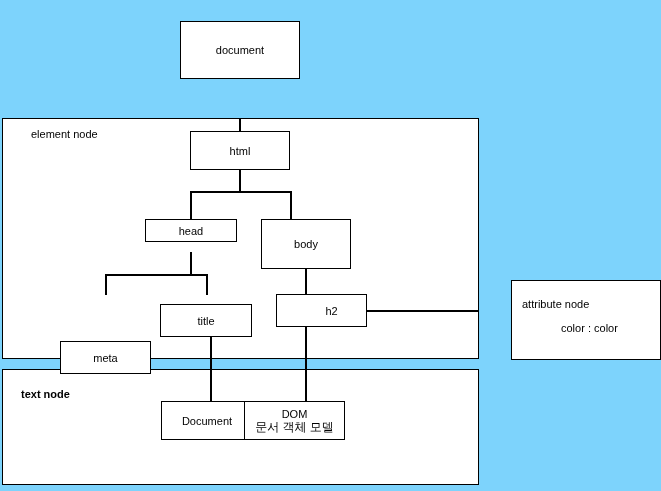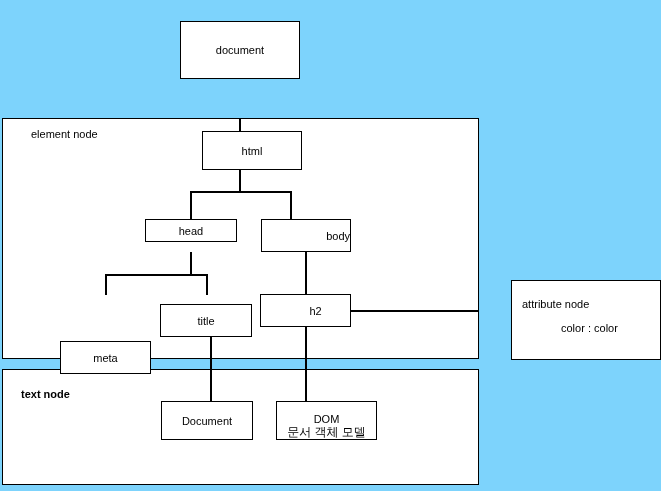--- a/index.html
+++ b/index.html
@@ -83,69 +83,69 @@
   <div class="node" style="left:180px; top:21px; width:120px; height:58px;">
     <span>document</span>
   </div>
 
   <div class="panel" style="left:2px; top:118px; width:477px; height:241px;">
   </div>
   <div class="panel-label" style="left:24px; top:128px;margin-left:7px;">element node</div>
 
   <div class="vline" style="left:239px; top:119px; height:13px;"></div>
 
-  <div class="node" style="left:190px; top:131px; width:100px; height:39px;margin-left:12px;">
+  <div class="node" style="left:190px; top:131px; width:100px; height:39px;">
     <span>html</span>
   </div>
 
   <div class="vline" style="left:239px; top:170px; height:23px;"></div>
   <div class="hline" style="left:190px; top:191px; width:102px;"></div>
   <div class="vline" style="left:190px; top:191px; height:29px;"></div>
   <div class="vline" style="left:290px; top:191px; height:29px;"></div>
 
   <div class="node" style="left:145px; top:219px; width:92px; height:23px;">
     <span>head</span>
   </div>
-  <div class="node" style="left:261px; top:219px; width:90px; height:33px;align-items:flex-end;">
+  <div class="node" style="left:261px; top:219px; width:90px; height:50px;">
     <span>body</span>
   </div>
 
   <div class="vline" style="left:190px; top:252px; height:24px;"></div>
   <div class="hline" style="left:105px; top:274px; width:103px;"></div>
   <div class="vline" style="left:105px; top:274px; height:21px;"></div>
   <div class="vline" style="left:206px; top:274px; height:21px;"></div>
 
   <div class="vline" style="left:305px; top:252px; height:43px;"></div>
 
   <div class="node" style="left:60px; top:294px; width:91px; height:33px;margin-top:47px;">
     <span>meta</span>
   </div>
   <div class="node" style="left:160px; top:304px; width:92px; height:33px;">
     <span>title</span>
   </div>
-  <div class="node" style="left:260px; top:294px; width:91px; height:33px;padding-left:20px;">
+  <div class="node" style="left:276px; top:294px; width:91px; height:33px;padding-left:20px;">
     <span>h2</span>
   </div>
 
   <div class="hline" style="left:351px; top:310px; width:127px;"></div>
 
   <div class="vline" style="left:210px; top:327px; height:75px;"></div>
   <div class="vline" style="left:305px; top:327px; height:75px;"></div>
 
   <div class="panel" style="left:2px; top:369px; width:477px; height:116px;">
   </div>
   <div class="panel-label" style="left:21px; top:388px;font-weight:bold;">text node</div>
 
   <div class="vline" style="left:210px; top:370px; height:32px;"></div>
   <div class="vline" style="left:305px; top:370px; height:32px;"></div>
 
   <div class="node" style="left:161px; top:401px; width:92px; height:39px;">
     <span>Document</span>
   </div>
-  <div class="node" style="left:276px; top:401px; width:101px; height:39px;justify-content:flex-end;">
+  <div class="node" style="left:244px; top:401px; width:101px; height:39px;">
     <span>DOM</span>
     <span class="sub">문서 객체 모델</span>
   </div>
 
   <div class="panel" style="left:511px; top:280px; width:150px; height:80px;">
   </div>
   <div class="attr-text" style="left:522px; top:297px;">attribute node</div>
   <div class="attr-text" style="left:561px; top:321px;">color : color</div>
 
 </div>

